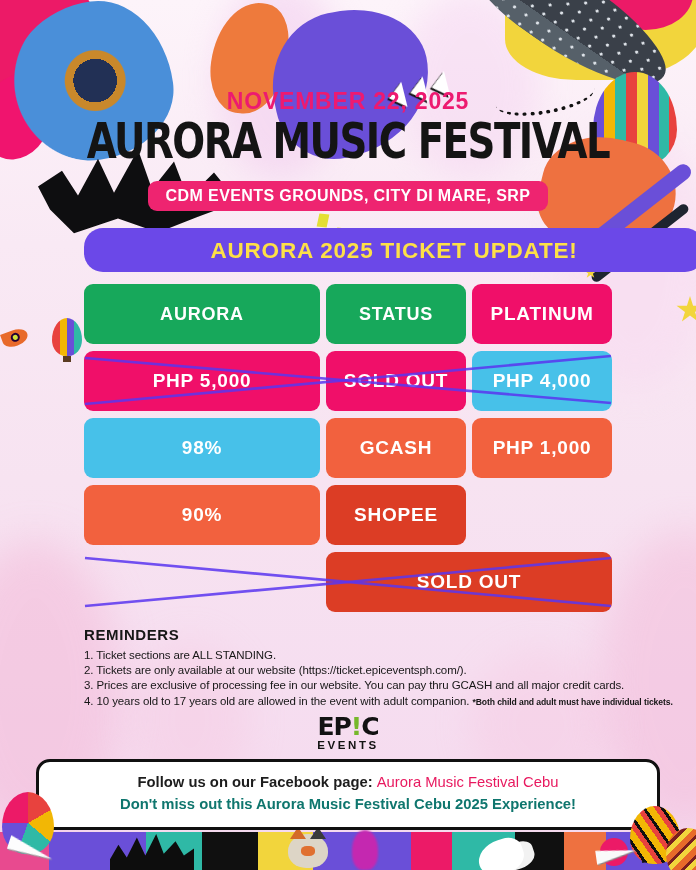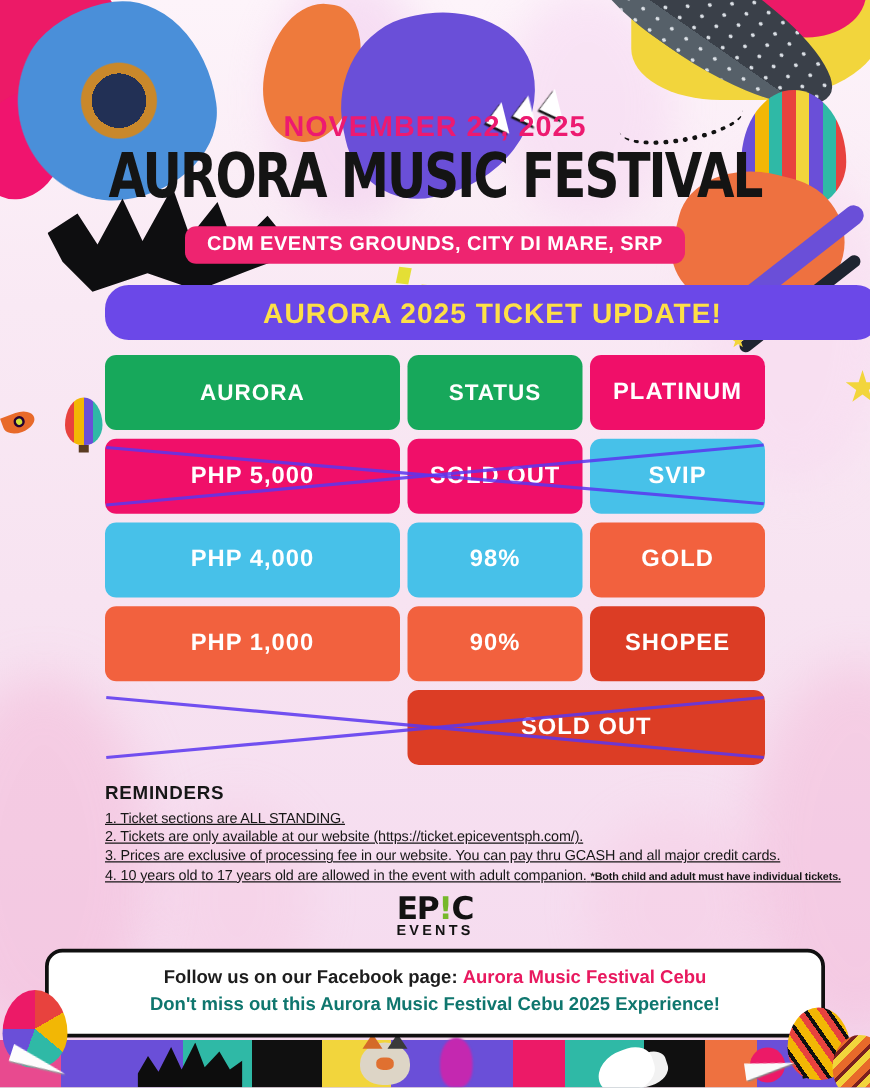--- a/index.html
+++ b/index.html
@@ -103,32 +103,32 @@
   .c-svip{background:#47c1e9;}
   .c-gold{background:#f2613e;}
   .c-shop{background:#dc3d25;}
   .span2{grid-column:2 / span 2;}
   .x-overlay{position:absolute;left:84px;width:528px;height:60px;z-index:6;pointer-events:none;}
   .x-plat{top:351px;} .x-shop{top:552px;}
   .x-overlay line{stroke:#5a36f0;stroke-width:2.6;opacity:.85;}
 
   .reminders{position:absolute;left:84px;top:626px;width:580px;color:#171717;}
   .rem-title{font-weight:900;font-size:15px;letter-spacing:.6px;margin-bottom:5px;}
-  .rem-item{font-size:11.5px;font-weight:500;line-height:1.32;letter-spacing:-.1px;white-space:nowrap;text-decoration:underline;}
+  .rem-item{font-size:11.5px;font-weight:500;line-height:1.32;letter-spacing:-.1px;white-space:nowrap;}
   .rem-note{font-size:8.6px;font-weight:600;text-align:center;}
 
   .logo{position:absolute;top:714px;width:100%;text-align:center;line-height:1;}
   .logo-top{font-weight:900;font-size:25px;letter-spacing:-1px;color:#121212;font-family:"DejaVu Sans",sans-serif;}
   .logo-bang{color:#76b82a;}
   .logo-bottom{font-weight:900;font-size:11.5px;letter-spacing:2.6px;color:#121212;margin-top:1px;}
 
   .footer-box{position:absolute;left:36px;top:759px;width:624px;background:#fff;border:3px solid #101010;border-radius:14px;
     z-index:6;text-align:center;padding:9px 6px 11px;box-sizing:border-box;font-size:14.8px;color:#1d1d1d;font-weight:600;line-height:1.52;}
   .link-green{color:#2fa05c;font-weight:800;}
-  .fb-pink{color:#e8195f;font-weight:700;}
+  .fb-pink{color:#e8195f;font-weight:400;}
   .f-bold{font-weight:800;color:#0f766e;}
 </style>
 </head>
 <body>
 
 <div class="poster">
 
   <div class="wm wm1"></div>
   <div class="wm wm2"></div>
   <div class="wm wm3"></div>
@@ -172,25 +172,24 @@
     <div class="update">AURORA 2025 TICKET UPDATE!</div>
 
     <div class="tbl">
       <div class="cell c-head">AURORA</div>
       <div class="cell c-head">STATUS</div>
 
       <div class="cell c-plat">PLATINUM</div>
       <div class="cell c-plat">PHP 5,000</div>
       <div class="cell c-plat">SOLD OUT</div>
 
-      <div class="cell c-svip">SVIP</div>
       <div class="cell c-svip">PHP 4,000</div>
       <div class="cell c-svip">98%</div>
 
-      <div class="cell c-gold">GOLD</div>
+      <div class="cell c-gold">GCASH</div>
       <div class="cell c-gold">PHP 1,000</div>
       <div class="cell c-gold">90%</div>
 
       <div class="cell c-shop">SHOPEE</div>
       <div class="cell c-shop span2">SOLD OUT</div>
     </div>
 
     <svg class="x-overlay x-plat" viewBox="0 0 528 60" width="528" height="60">
       <line x1="1" y1="7" x2="527" y2="52"></line>
       <line x1="1" y1="53" x2="527" y2="5"></line>

